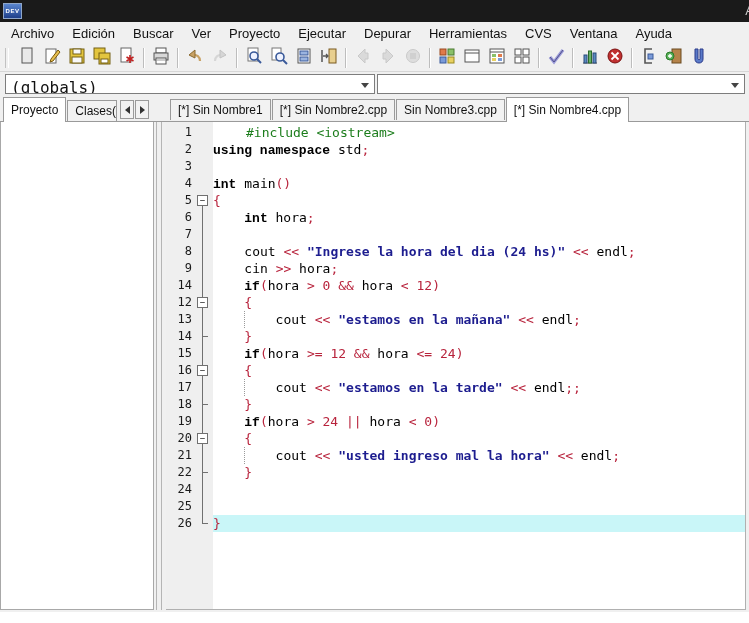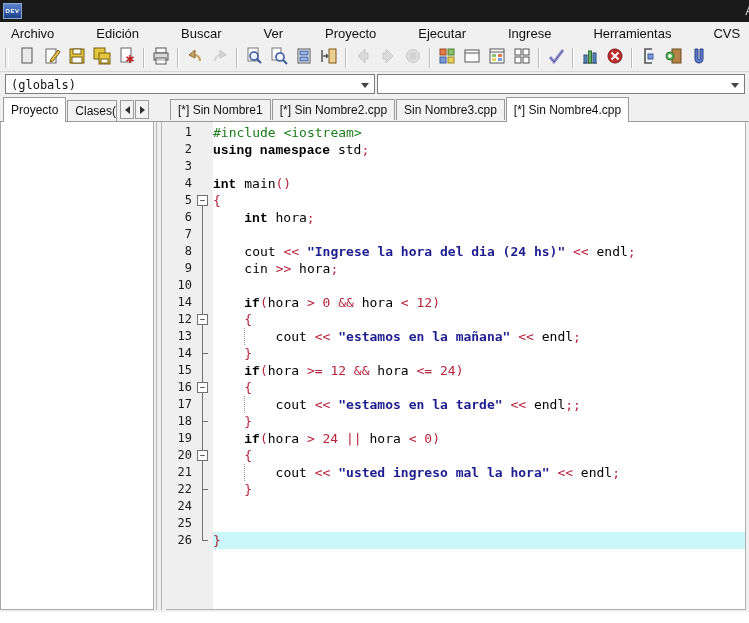--- a/index.html
+++ b/index.html
@@ -9,36 +9,36 @@
 
   
   .titlebar{position:absolute;top:0;left:0;width:749px;height:22px;background:#1a1a1a;overflow:hidden;}
   .dev-icon{position:absolute;left:3px;top:3px;width:19px;height:16px;
             background:linear-gradient(#5a86cf,#1e3f8a);border:1px solid #8fa6c8;
             color:#fff;font-size:6px;font-weight:bold;text-align:center;line-height:14px;letter-spacing:.5px;}
   .partial-a{position:absolute;right:-5px;top:3px;color:#c9c9c9;font-size:13px;}
 
   
   .menubar{position:absolute;top:22px;left:0;width:749px;height:23px;background:#f0f0f0;
-           display:flex;align-items:center;padding-left:2px;gap:24px;}
+           display:flex;align-items:center;padding-left:2px;}
   .menu-item{padding:0 9px;font-size:13px;color:#111;white-space:nowrap;}
 
   
   .toolbar{position:absolute;top:45px;left:0;width:749px;height:27px;background:#f0f0f0;
            display:flex;align-items:center;padding-left:4px;border-bottom:1px solid #d6d6d6;}
   .grip{width:4px;height:20px;border-left:1px solid #c2c2c2;border-right:1px solid #fff;margin:0 5px 0 1px;}
   .tbtn{width:25px;height:24px;display:flex;align-items:center;justify-content:center;}
   .tbtn svg{width:20px;height:20px;}
   .tbtn.disabled{filter:grayscale(1);opacity:.45;}
   .tsep{width:1px;height:20px;background:#bdbdbd;box-shadow:1px 0 0 #fff;margin:0 4px;flex:none;}
 
   
   .comborow{position:absolute;top:72px;left:0;width:749px;height:25px;background:#f0f0f0;}
   .combo{position:absolute;top:2px;height:20px;background:#fff;border:1px solid #7d7d7d;
-         font-family:"DejaVu Sans Mono",monospace;font-size:12px;color:#111;padding:3px 18px 0 5px;
+         font-family:"DejaVu Sans Mono",monospace;font-size:16px;color:#111;padding:3px 18px 0 5px;
          white-space:nowrap;overflow:hidden;}
   .combo-left{left:5px;width:370px;}
   .combo-right{left:377px;width:368px;}
   .chev{position:absolute;right:5px;top:8px;width:0;height:0;
         border-left:4px solid transparent;border-right:4px solid transparent;border-top:5px solid #444;}
 
   
   .tabrow{position:absolute;top:97px;left:0;width:749px;height:25px;background:#f0f0f0;
           border-bottom:1px solid #9a9a9a;display:flex;}
   .left-tabs-wrap{width:166px;display:flex;align-items:flex-end;padding-left:3px;flex:none;}
@@ -68,21 +68,21 @@
   .row{display:flex;height:17px;}
   .ln{width:28px;flex:none;text-align:right;padding-right:2px;color:#1a1a1a;font-size:12px;line-height:17px;}
   .fold{width:19px;flex:none;position:relative;}
   .fv{position:absolute;left:8px;width:1px;background:#707070;}
   .fbox{position:absolute;left:3px;top:3px;width:11px;height:11px;border:1px solid #707070;background:#fff;
         font:9px/8px "DejaVu Sans Mono",monospace;font-weight:normal;text-align:center;color:#222;}
   .ftick{position:absolute;left:9px;top:8px;width:5px;height:1px;background:#707070;}
   .txt{flex:1;position:relative;white-space:pre;}
   .row.hl .txt{background:#c9f6f8;}
   .g4{position:absolute;left:31px;top:0;bottom:0;width:0;border-left:1px dotted #9a9a9a;}
-  .t-pre{color:#1c7d1c;}
+  .t-pre{color:#1c7d1c;margin-left:33px;}
   .t-kw{color:#000;font-weight:bold;font-family:Liberation Mono, monospace;}
   .t-id{color:#000;}
   .t-sym{color:#b8233c;}
   .t-num{color:#b8233c;}
   .t-str{color:#1d1d8f;font-weight:bold;}
 </style>
 </head>
 <body>
 
 <div class="screen">
@@ -92,21 +92,21 @@
     <span class="partial-a">A</span>
   </div>
 
   <div class="menubar" id="menubar">
       <div class="menu-item">Archivo</div>
       <div class="menu-item">Edición</div>
       <div class="menu-item">Buscar</div>
       <div class="menu-item">Ver</div>
       <div class="menu-item">Proyecto</div>
       <div class="menu-item">Ejecutar</div>
-      <div class="menu-item">Ingrese</div>
+      <div class="menu-item">Depurar</div>
       <div class="menu-item">Herramientas</div>
       <div class="menu-item">CVS</div>
       <div class="menu-item">Ventana</div>
       <div class="menu-item">Ayuda</div>
     </div>
 
   <div class="toolbar" id="toolbar">
       <div class="grip"></div>
       <div class="tbtn">
         <span><svg viewBox="0 0 20 20">
@@ -375,27 +375,20 @@
             <span class="txt"><span class="t-id">    cout </span><span class="t-sym">&lt;&lt;</span><span class="t-id"> </span><span class="t-str">"Ingrese la hora del dia (24 hs)"</span><span class="t-id"> </span><span class="t-sym">&lt;&lt;</span><span class="t-id"> endl</span><span class="t-sym">;</span></span>
           </div>
           <div class="row">
             <span class="ln">9</span>
             <span class="fold">
               <i class="fv" style="top: 0px; bottom: 0px;"></i>
             </span>
             <span class="txt"><span class="t-id">    cin </span><span class="t-sym">&gt;&gt;</span><span class="t-id"> hora</span><span class="t-sym">;</span></span>
           </div>
           <div class="row">
-            <span class="ln">10</span>
-            <span class="fold">
-              <i class="fv" style="top: 0px; bottom: 0px;"></i>
-            </span>
-            <span class="txt"></span>
-          </div>
-          <div class="row">
             <span class="ln">14</span>
             <span class="fold">
               <i class="fv" style="top: 0px; bottom: 0px;"></i>
             </span>
             <span class="txt"><span class="t-id">    </span><span class="t-kw">if</span><span class="t-sym">(</span><span class="t-id">hora </span><span class="t-sym">&gt;</span><span class="t-id"> </span><span class="t-num">0</span><span class="t-id"> </span><span class="t-sym">&amp;&amp;</span><span class="t-id"> hora </span><span class="t-sym">&lt;</span><span class="t-id"> </span><span class="t-num">12</span><span class="t-sym">)</span></span>
           </div>
           <div class="row">
             <span class="ln">12</span>
             <span class="fold">
               <i class="fv" style="top: 0px; bottom: 14px;"></i>

